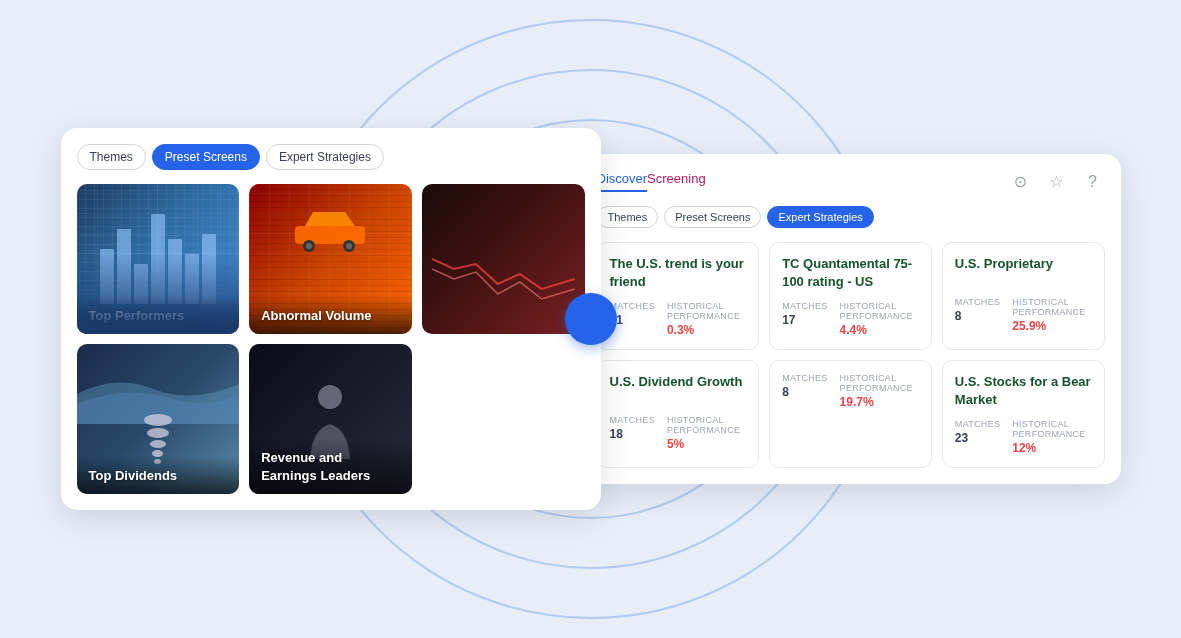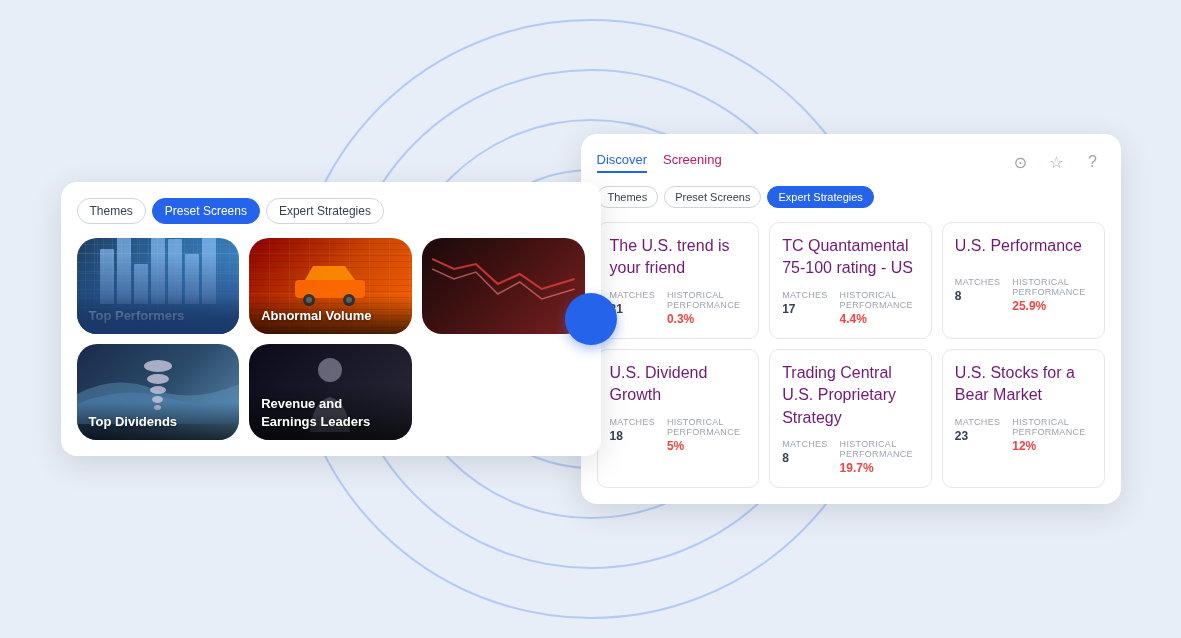--- a/index.html
+++ b/index.html
@@ -89,24 +89,24 @@
       border-color: #2563eb;
     }
 
     .grid-cards {
       display: grid;
       grid-template-columns: repeat(3, 1fr);
       gap: 10px;
     }
 
     .card-item {
-      border-radius: 20px;
+      border-radius: 10px;
       overflow: hidden;
       position: relative;
-      height: 96px;
+      height: 150px;
       cursor: pointer;
     }
 
     
     .card-top-performers {
       background: linear-gradient(135deg, #1e3a5f 0%, #2d6a9f 40%, #4a90d9 100%);
       position: relative;
     }
     .card-top-performers::before {
       content: '';
@@ -268,21 +268,20 @@
 
     .right-header {
       display: flex;
       align-items: center;
       justify-content: space-between;
       margin-bottom: 12px;
     }
 
     .right-tabs {
       display: flex;
-      gap: 16px;
     }
 
     .right-tab {
       font-size: 13px;
       color: #be185d;
       cursor: pointer;
       padding-bottom: 4px;
     }
     .right-tab.active {
       color: #2563eb;
@@ -336,23 +335,23 @@
 
     .strategy-card {
       border: 1px solid #e5e7eb;
       border-radius: 10px;
       padding: 12px;
       cursor: pointer;
       transition: box-shadow 0.2s;
     }
 
     .strategy-title {
-      font-size: 16px;
-      font-weight: 400;
-      color: #701a75;
+      font-size: 13px;
+      font-weight: 700;
+      color: #14532d;
       margin-bottom: 10px;
       line-height: 1.4;
       min-height: 32px;
     }
 
     .strategy-stats {
       display: flex;
       gap: 12px;
     }
 
@@ -557,21 +556,21 @@
             <span class="stat-value neutral">17</span>
           </div>
           <div class="stat-group">
             <span class="stat-label">Historical Performance</span>
             <span class="stat-value positive">4.4%</span>
           </div>
         </div>
       </div>
 
       <div class="strategy-card">
-        <div class="strategy-title">U.S. Performance</div>
+        <div class="strategy-title">U.S. Proprietary</div>
         <div class="strategy-stats">
           <div class="stat-group">
             <span class="stat-label">Matches</span>
             <span class="stat-value neutral">8</span>
           </div>
           <div class="stat-group">
             <span class="stat-label">Historical Performance</span>
             <span class="stat-value positive">25.9%</span>
           </div>
         </div>
@@ -585,21 +584,20 @@
             <span class="stat-value neutral">18</span>
           </div>
           <div class="stat-group">
             <span class="stat-label">Historical Performance</span>
             <span class="stat-value positive">5%</span>
           </div>
         </div>
       </div>
 
       <div class="strategy-card">
-        <div class="strategy-title">Trading Central U.S. Proprietary Strategy</div>
         <div class="strategy-stats">
           <div class="stat-group">
             <span class="stat-label">Matches</span>
             <span class="stat-value neutral">8</span>
           </div>
           <div class="stat-group">
             <span class="stat-label">Historical Performance</span>
             <span class="stat-value positive">19.7%</span>
           </div>
         </div>

